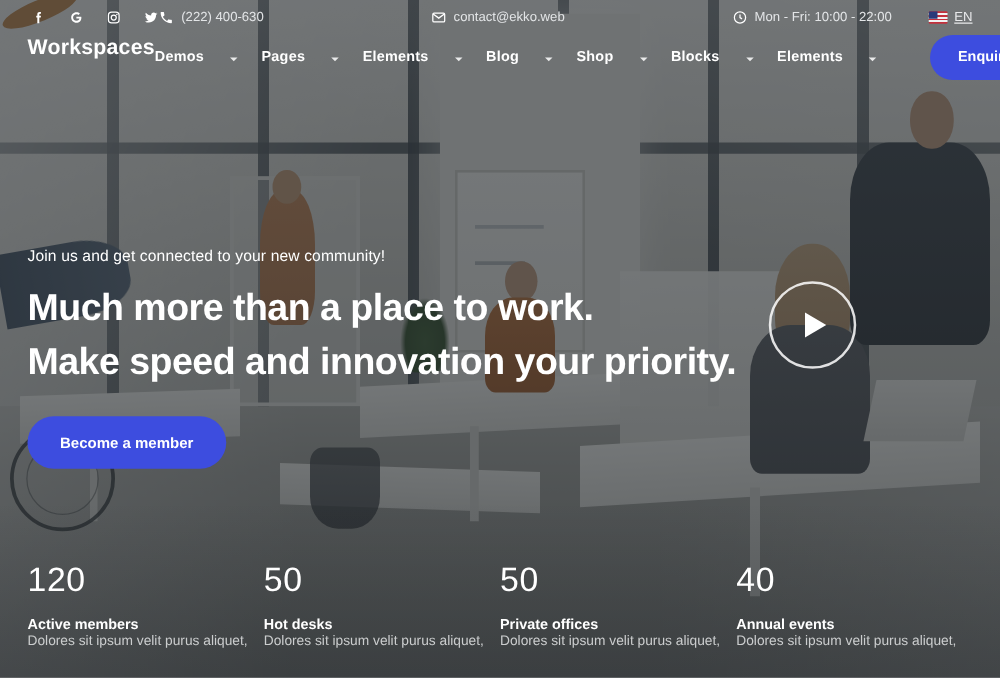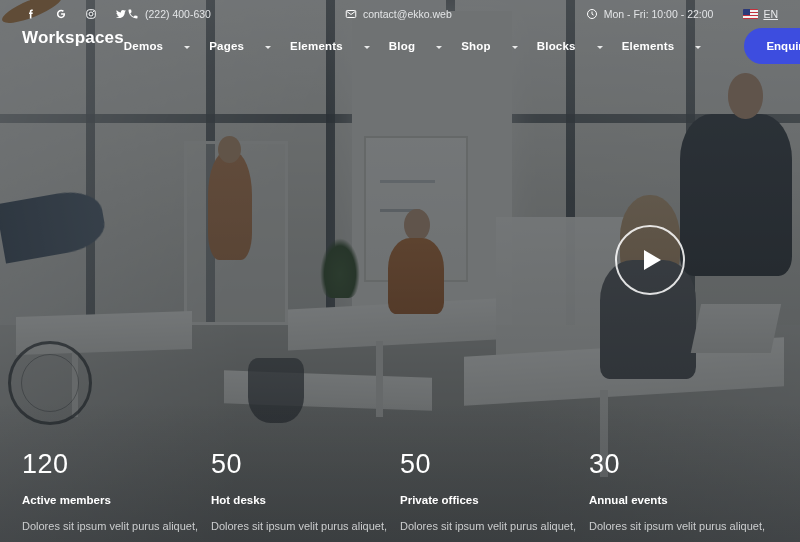--- a/index.html
+++ b/index.html
@@ -191,21 +191,21 @@
   }
 
   
   .stats{
     position:absolute; left:0; bottom:0; width:100%; height:98px;
     display:flex; padding:0 22px; z-index:5;
   }
   .stat{ flex:1; padding-top:6px; }
   .stat .num{ color:#fff; font-size:27px; font-weight:400; letter-spacing:.5px; line-height:1.1; }
   .stat .lbl{ color:#fff; font-size:11.5px; font-weight:700; margin-top:14px; }
-  .stat .desc{ color:#cbcdce; font-size:11px; margin-top:13px; line-height:1.4; }
+  .stat .desc{ color:#cbcdce; font-size:11px; line-height:1.4; }
 </style>
 </head>
 <body>
 
 <div class="page">
 
   <div class="bg">
     <div class="bg-base"></div>
     <div class="windows"></div>
     <div class="glassglow"></div>
@@ -338,20 +338,28 @@
         <i class="chev"></i>
       </div>
       <div class="menu-item">
         <span>Elements</span>
         <i class="chev"></i>
       </div>
       <button class="cta">Enquire now</button>
     </div>
   </div>
 
+  <div class="hero">
+    <div class="kicker">Join us and get connected to your new community!</div>
+    <div class="h1">
+      <span class="l1">Much more than a place to work.</span>
+      <span class="l2">Make speed and innovation your priority.</span>
+    </div>
+    <button class="btn-member">Become a member</button>
+  </div>
 
   <div class="play">
     <i class="tri"></i>
   </div>
 
   <div class="stats">
     <div class="stat">
       <div class="num">120</div>
       <div class="lbl">Active members</div>
       <div class="desc">Dolores sit ipsum velit purus aliquet,</div>
@@ -360,19 +368,19 @@
       <div class="num">50</div>
       <div class="lbl">Hot desks</div>
       <div class="desc">Dolores sit ipsum velit purus aliquet,</div>
     </div>
     <div class="stat">
       <div class="num">50</div>
       <div class="lbl">Private offices</div>
       <div class="desc">Dolores sit ipsum velit purus aliquet,</div>
     </div>
     <div class="stat">
-      <div class="num">30</div>
+      <div class="num">40</div>
       <div class="lbl">Annual events</div>
       <div class="desc">Dolores sit ipsum velit purus aliquet,</div>
     </div>
   </div>
 
 </div>
 
 </body></html>

